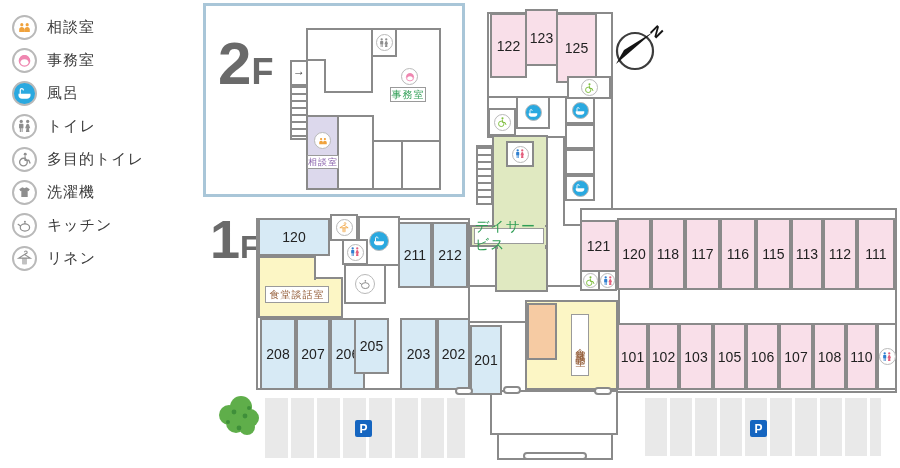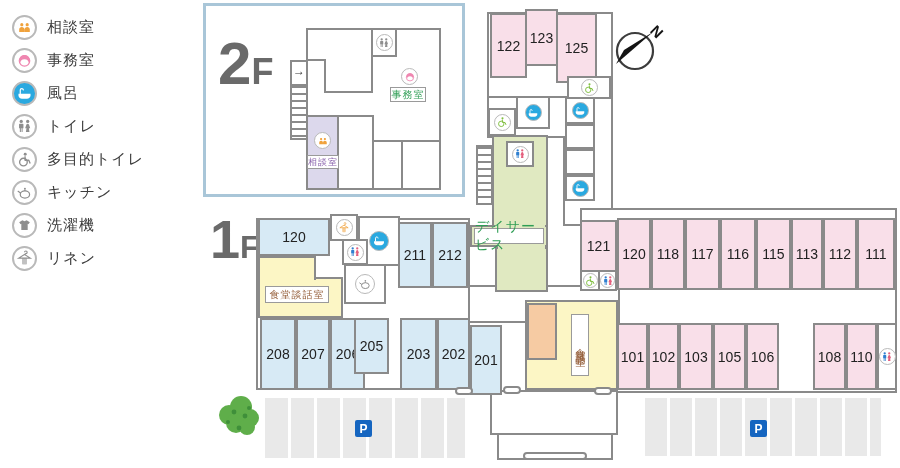--- a/index.html
+++ b/index.html
@@ -129,32 +129,32 @@
       <span class="lic c-gray">
           <svg viewBox="0 0 24 24">
             <use href="#sym-wheel"></use>
           </svg>
         </span>
       <span class="llabel">多目的トイレ</span>
     </div>
     <div class="lrow">
       <span class="lic c-gray">
           <svg viewBox="0 0 24 24">
+            <use href="#sym-shirt"></use>
+          </svg>
+        </span>
+      <span class="llabel">洗濯機</span>
+    </div>
+    <div class="lrow">
+      <span class="lic c-gray">
+          <svg viewBox="0 0 24 24">
             <use href="#sym-kettle"></use>
           </svg>
         </span>
       <span class="llabel">キッチン</span>
-    </div>
-    <div class="lrow">
-      <span class="lic c-gray">
-          <svg viewBox="0 0 24 24">
-            <use href="#sym-shirt"></use>
-          </svg>
-        </span>
-      <span class="llabel">洗濯機</span>
     </div>
     <div class="lrow">
       <span class="lic c-gray">
           <svg viewBox="0 0 24 24">
             <use href="#sym-hanger"></use>
           </svg>
         </span>
       <span class="llabel">リネン</span>
     </div>
   </div>
@@ -290,20 +290,21 @@
   <div class="room pink" style="left:756px;top:218px;width:35px;height:72px">115</div>
   <div class="room pink" style="left:791px;top:218px;width:32px;height:72px">113</div>
   <div class="room pink" style="left:823px;top:218px;width:34px;height:72px">112</div>
   <div class="room pink" style="left:857px;top:218px;width:38px;height:72px">111</div>
 
   <div class="room pink" style="left:617px;top:323px;width:31px;height:67px">101</div>
   <div class="room pink" style="left:648px;top:323px;width:31px;height:67px">102</div>
   <div class="room pink" style="left:679px;top:323px;width:34px;height:67px">103</div>
   <div class="room pink" style="left:713px;top:323px;width:33px;height:67px">105</div>
   <div class="room pink" style="left:746px;top:323px;width:33px;height:67px">106</div>
+  <div class="room pink" style="left:779px;top:323px;width:34px;height:67px">107</div>
   <div class="room pink" style="left:813px;top:323px;width:33px;height:67px">108</div>
   <div class="room pink" style="left:846px;top:323px;width:31px;height:67px">110</div>
   <div class="room" style="left:877px;top:323px;width:20px;height:67px">
     <span class="pic sm" style="--man:#2f7fd0;--woman:#e4607e">
         <svg viewBox="0 0 24 24">
           <use href="#sym-toilet"></use>
         </svg>
       </span>
   </div>
 

